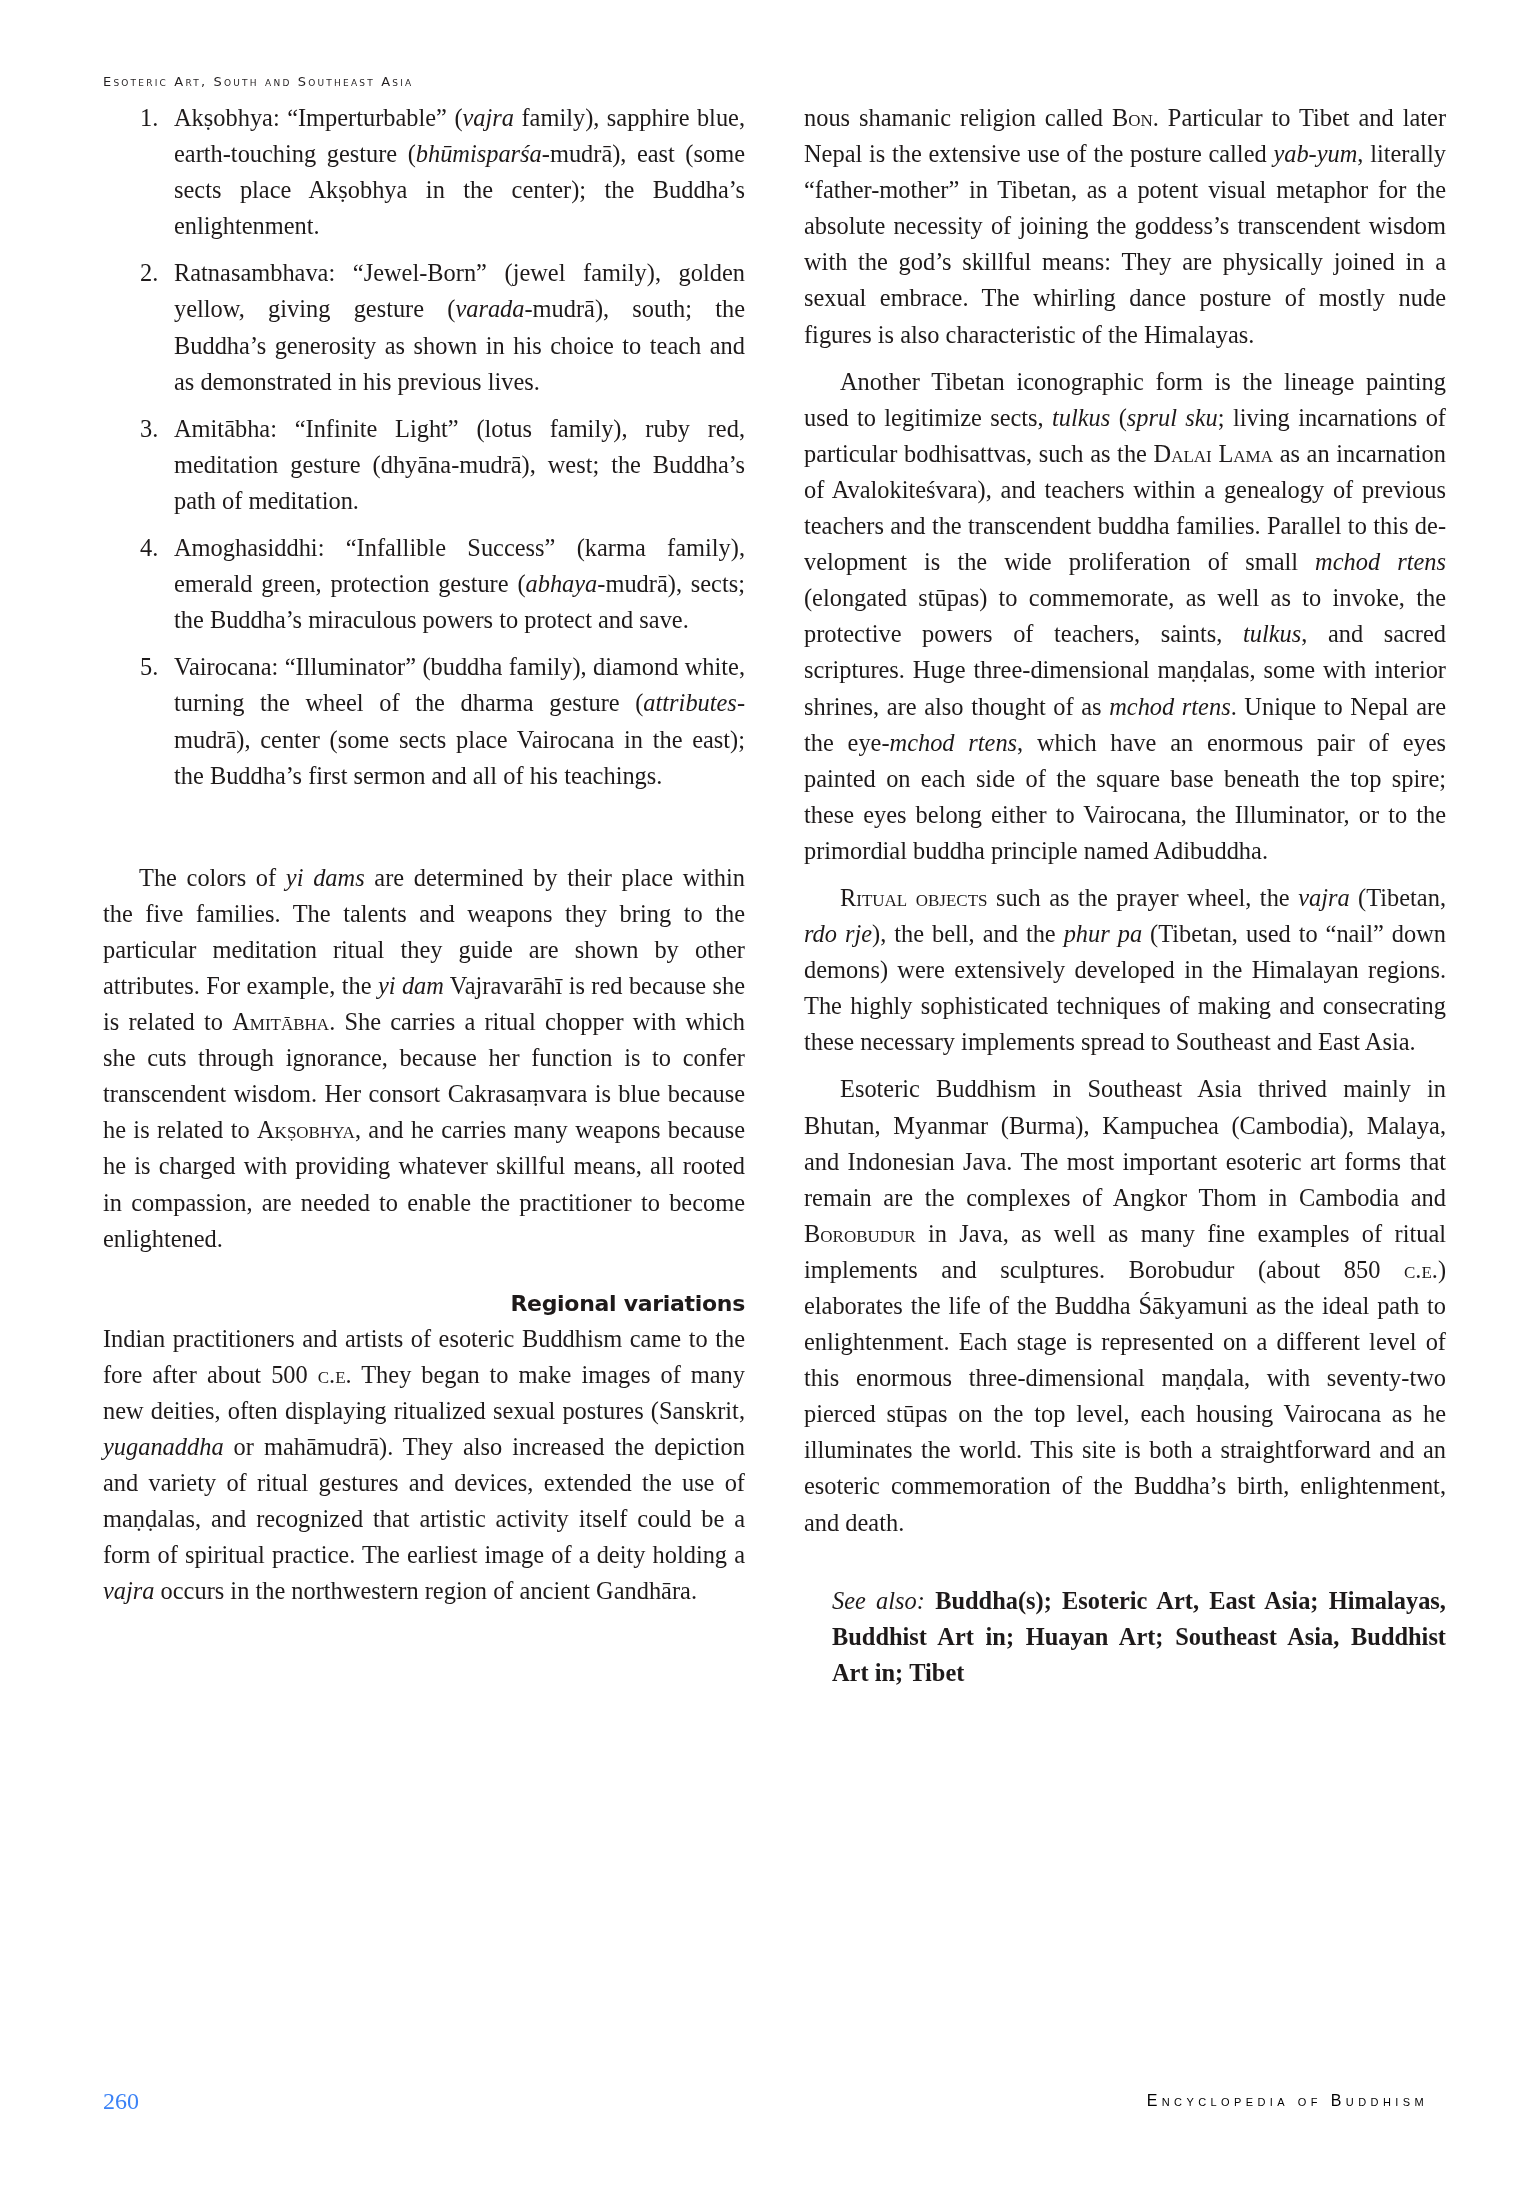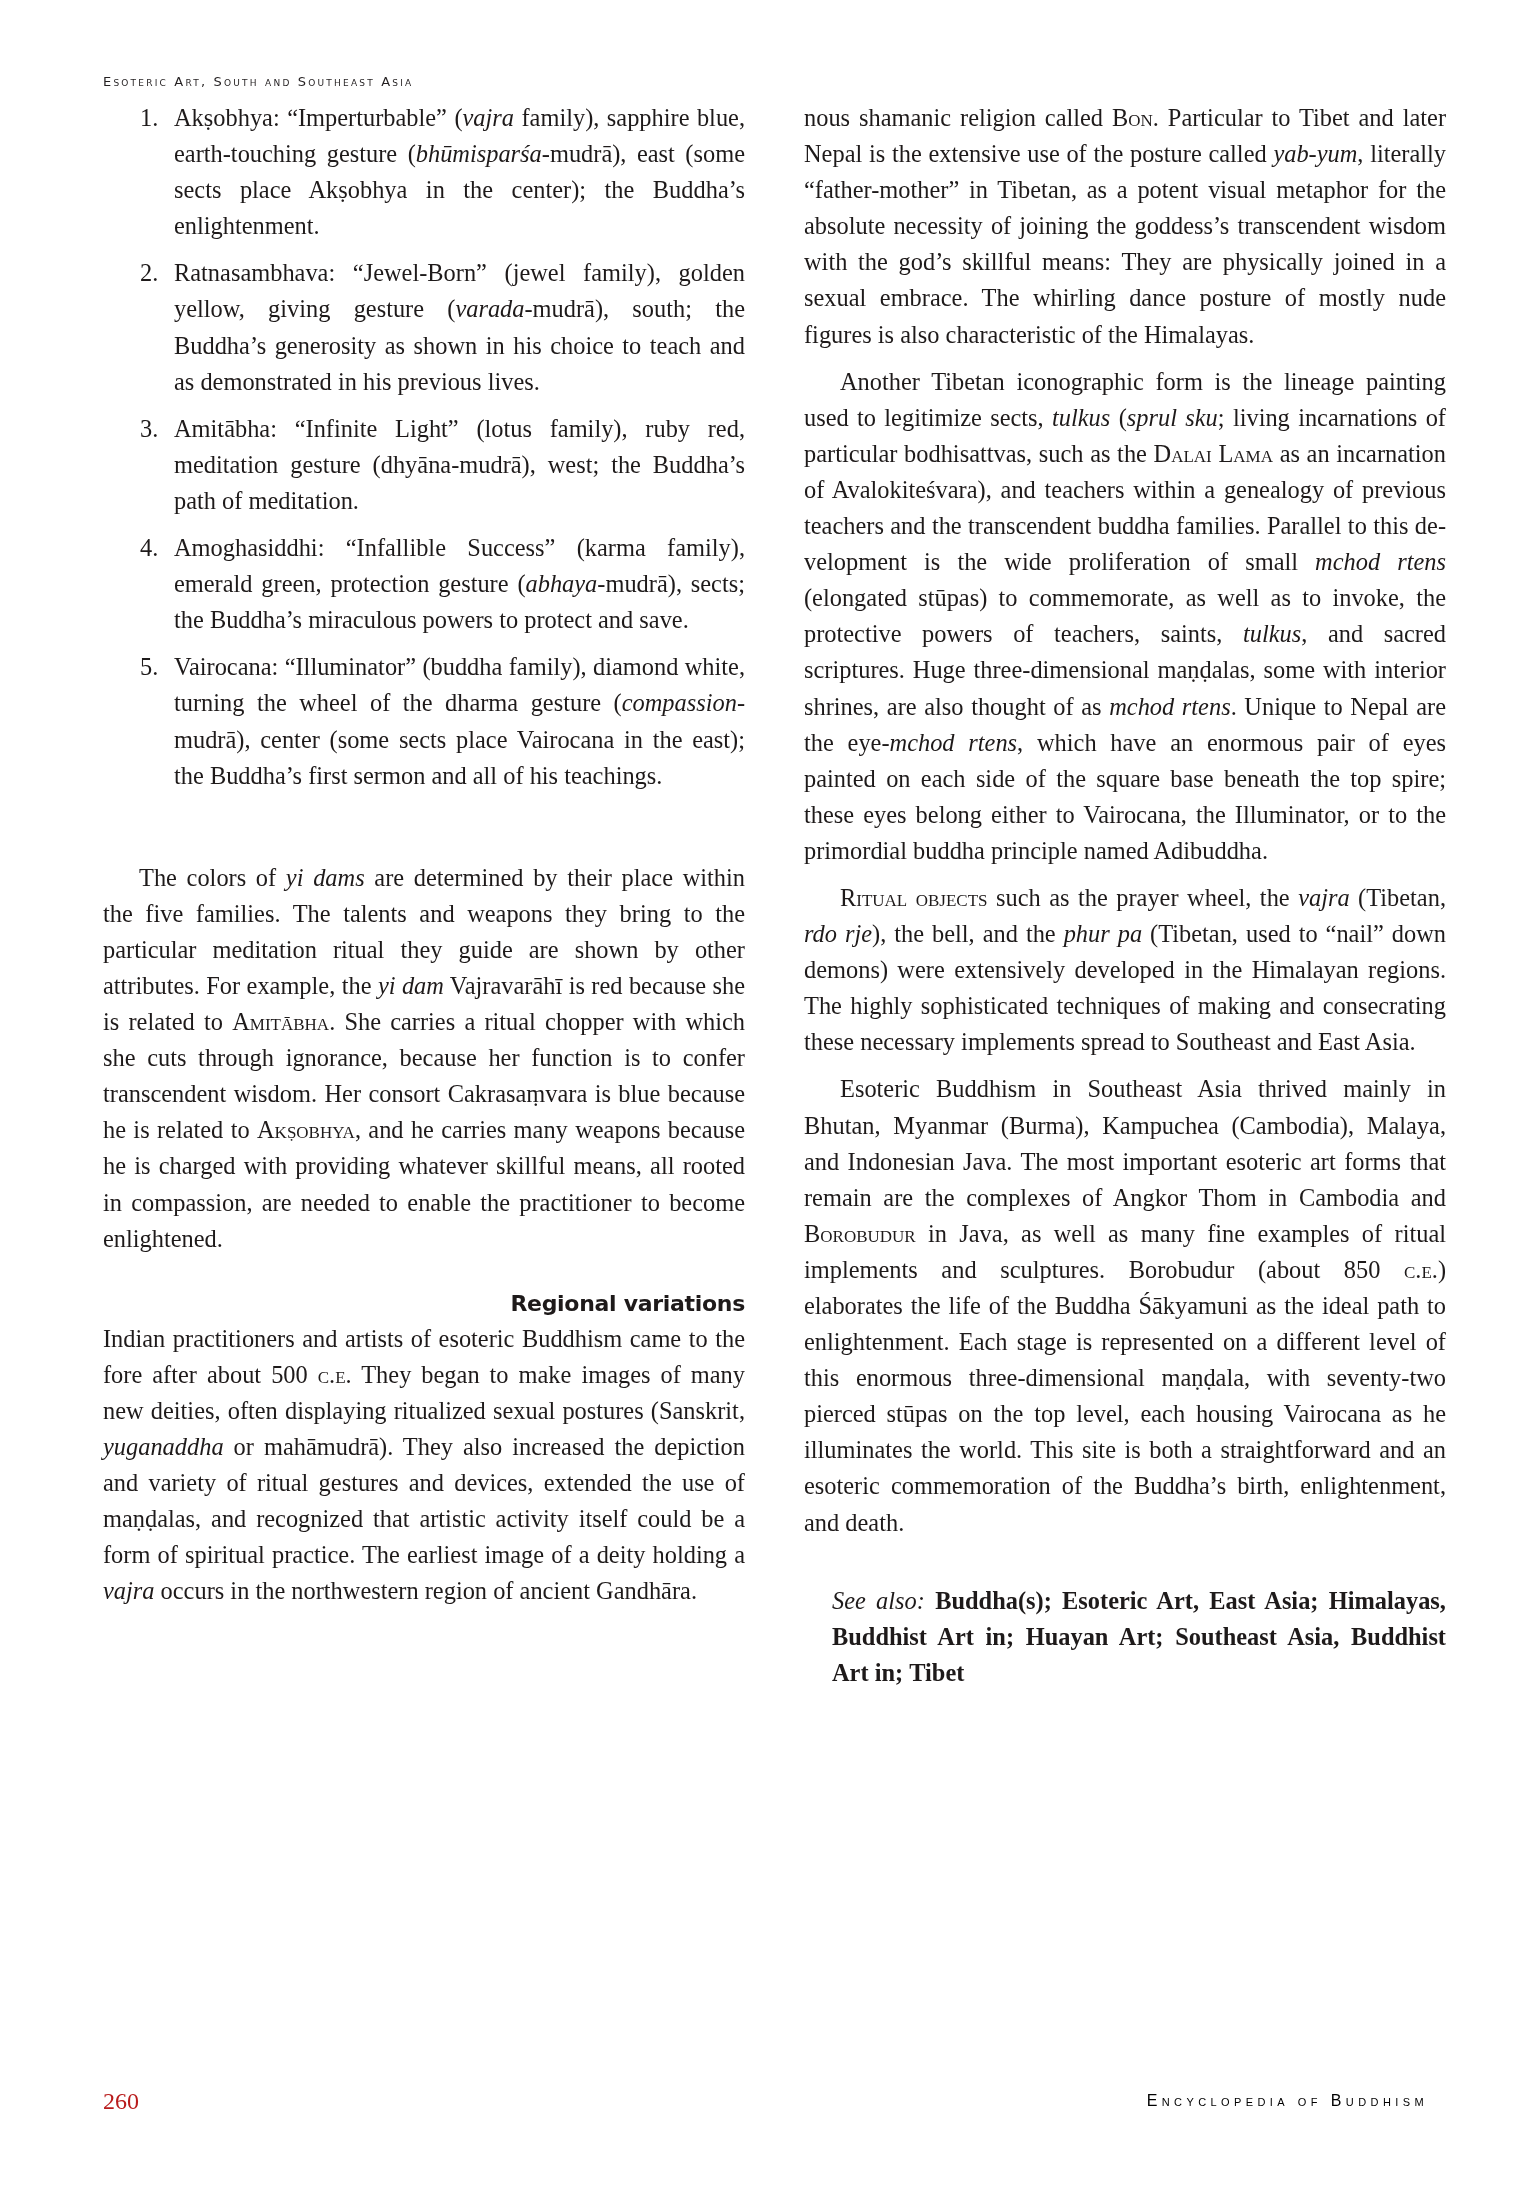--- a/index.html
+++ b/index.html
@@ -32,42 +32,42 @@
     font-family: "DejaVu Sans", "Liberation Sans", sans-serif;
     font-weight: bold; font-size: 22px; letter-spacing: -0.3px;
     margin-top: 30px; line-height: 34px; text-align: right;
   }
   .i { font-style: italic; }
   .sc { font-variant: small-caps; }
   .b { font-weight: bold; }
   .see-also { margin-top: 42px; text-align: justify; margin-left: 28px; }
   .folio {
     position: absolute; left: 103px; top: 2088px;
-    font-size: 24px; color: #b91c1c;
+    font-size: 24px; color: #3b82f6;
   }
   .footer-title {
     position: absolute; right: 94px; top: 2092px;
     font-family: Liberation Sans, sans-serif;
     font-size: 16px; letter-spacing: 4.4px; font-variant: small-caps;
     color: #000000;
     margin-left: 17px;
   }
 </style>
 </head>
 <body>
 
 <div class="running-head">Esoteric Art, South and Southeast Asia</div>
 
 <div class="column col-left">
   <ol class="buddha-list" id="buddha-list">
       <li><span class="num">1.</span><span>Akṣobhya: “Imperturbable” (</span><span class="i">vajra</span><span> family), sapphire blue, earth-touching gesture (</span><span class="i">bhūmisparśa-</span><span>mudrā), east (some sects place Akṣobhya in the center); the Buddha’s enlightenment.</span></li>
       <li><span class="num">2.</span><span>Ratnasambhava: “Jewel-Born” (jewel family), golden yellow, giving gesture (</span><span class="i">varada</span><span>-mudrā), south; the Buddha’s generosity as shown in his choice to teach and as demonstrated in his pre­vious lives.</span></li>
       <li><span class="num">3.</span><span>Amitābha: “Infinite Light” (lotus family), ruby red, meditation gesture (dhyāna-mudrā), west; the Buddha’s path of meditation.</span></li>
       <li><span class="num">4.</span><span>Amoghasiddhi: “Infallible Success” (karma fam­ily), emerald green, protection gesture (</span><span class="i">abhaya-</span><span>mudrā), sects; the Buddha’s miraculous powers to protect and save.</span></li>
-      <li><span class="num">5.</span><span>Vairocana: “Illuminator” (buddha family), dia­mond white, turning the wheel of the dharma gesture (</span><span class="i">compassion</span><span>-mudrā), center (some sects place Vairocana in the east); the Buddha’s first sermon and all of his teachings.</span></li>
+      <li><span class="num">5.</span><span>Vairocana: “Illuminator” (buddha family), dia­mond white, turning the wheel of the dharma gesture (</span><span class="i">attributes</span><span>-mudrā), center (some sects place Vairocana in the east); the Buddha’s first sermon and all of his teachings.</span></li>
     </ol>
   <div class="list-end-gap"></div>
   <div id="left-paras-before">
       <p class="indent"><span>The colors of </span><span class="i">yi dams</span><span> are determined by their place within the five families. The talents and weapons they bring to the particular meditation ritual they guide are shown by other attributes. For example, the </span><span class="i">yi dam</span><span> Vajravarāhī is red because she is related to </span><span class="sc">Amitābha</span><span>. She carries a ritual chopper with which she cuts through ignorance, because her function is to confer transcen­dent wisdom. Her consort Cakrasaṃvara is blue be­cause he is related to </span><span class="sc">Akṣobhya</span><span>, and he carries many weapons because he is charged with providing whatever skillful means, all rooted in compassion, are needed to enable the practitioner to become enlightened.</span></p>
     </div>
   <div class="section-heading">Regional variations</div>
   <div id="left-paras-after">
       <p class=""><span>Indian practitioners and artists of esoteric Buddhism came to the fore after about 500 </span><span class="sc">c.e.</span><span> They began to make images of many new deities, often displaying rit­ualized sexual postures (Sanskrit, </span><span class="i">yuganaddha</span><span> or ma­hāmudrā). They also increased the depiction and variety of ritual gestures and devices, extended the use of maṇḍalas, and recognized that artistic activity itself could be a form of spiritual practice. The earliest im­age of a deity holding a </span><span class="i">vajra</span><span> occurs in the northwest­ern region of ancient Gandhāra.</span></p>
     </div>
 </div>

